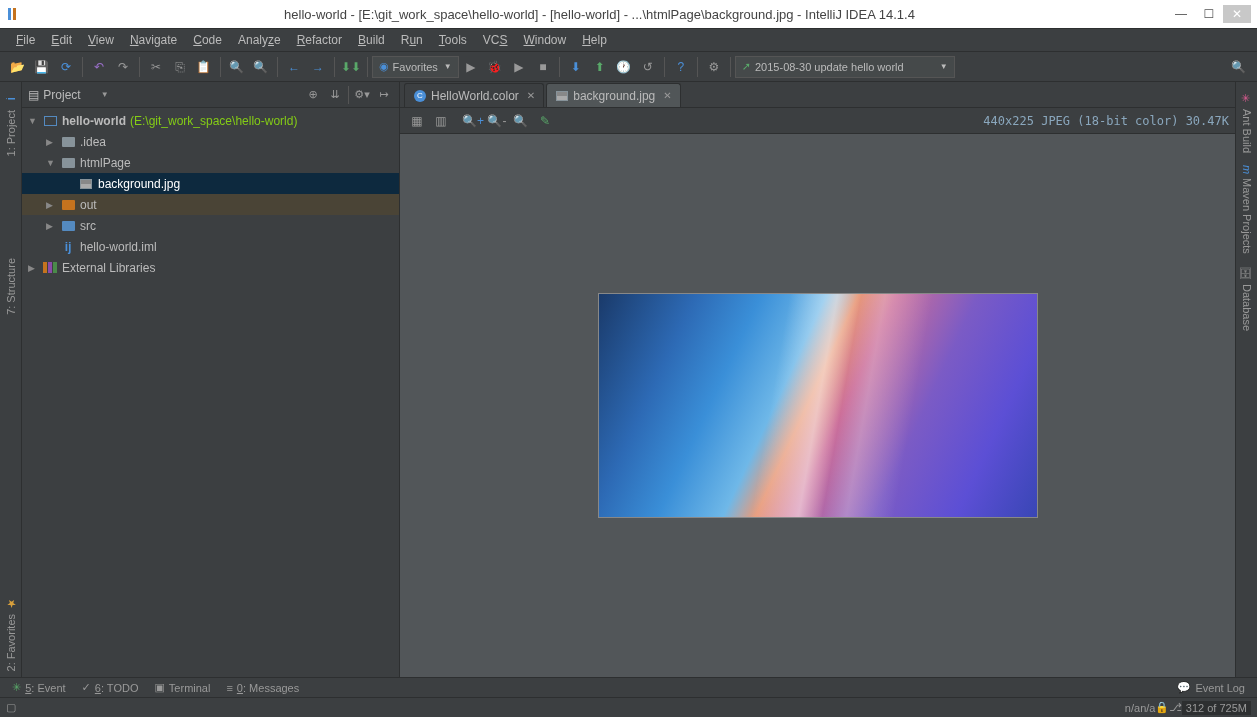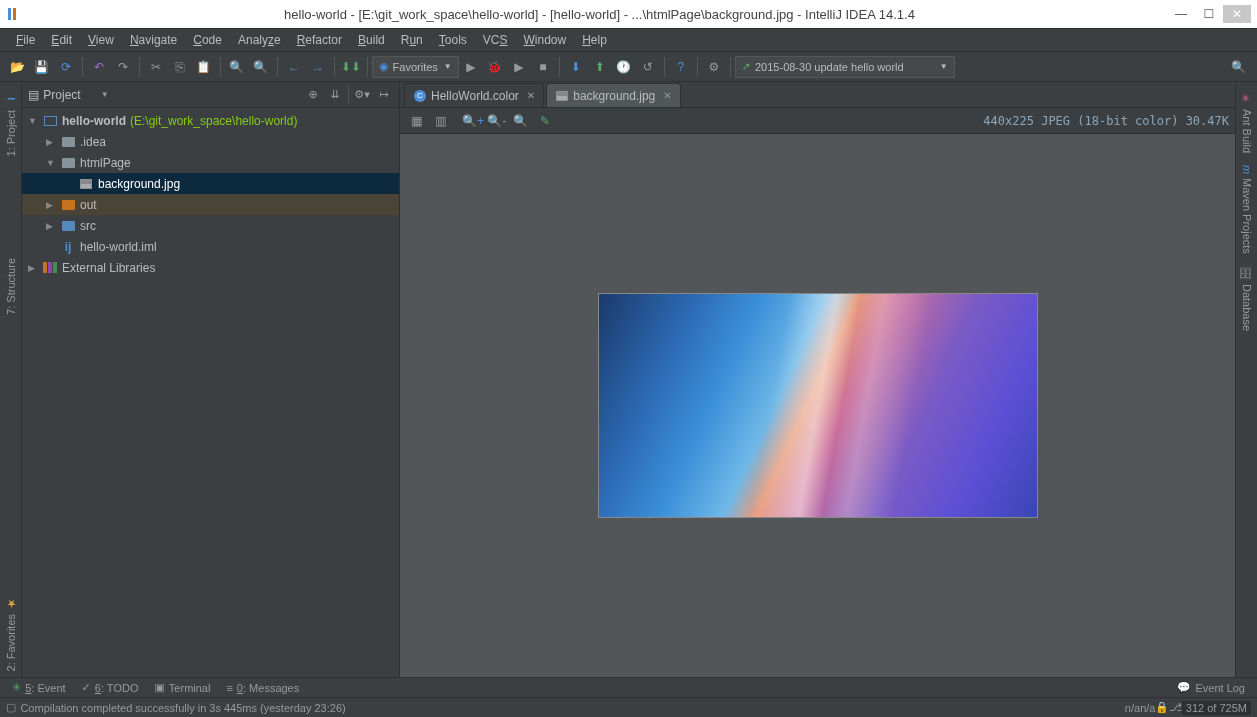--- a/index.html
+++ b/index.html
@@ -327,21 +327,20 @@
       <span><u>0</u>: Messages</span>
     </span>
   <span class="bt right">
       <span>💬</span>
       <span>Event Log</span>
     </span>
 </div>
 
 <div class="statusbar code-font">
   <span>▢</span>
-  <span class="msg">Compilation completed successfully in 3s 445ms (yesterday 23:26)</span>
   <div class="right">
     <span>n/a</span>
     <span>n/a</span>
     <span>🔒</span>
     <span>⎇</span>
     <span style="background:#2d2f30;padding:1px 4px">312 of 725M</span>
   </div>
 </div>
 
 </body></html>

